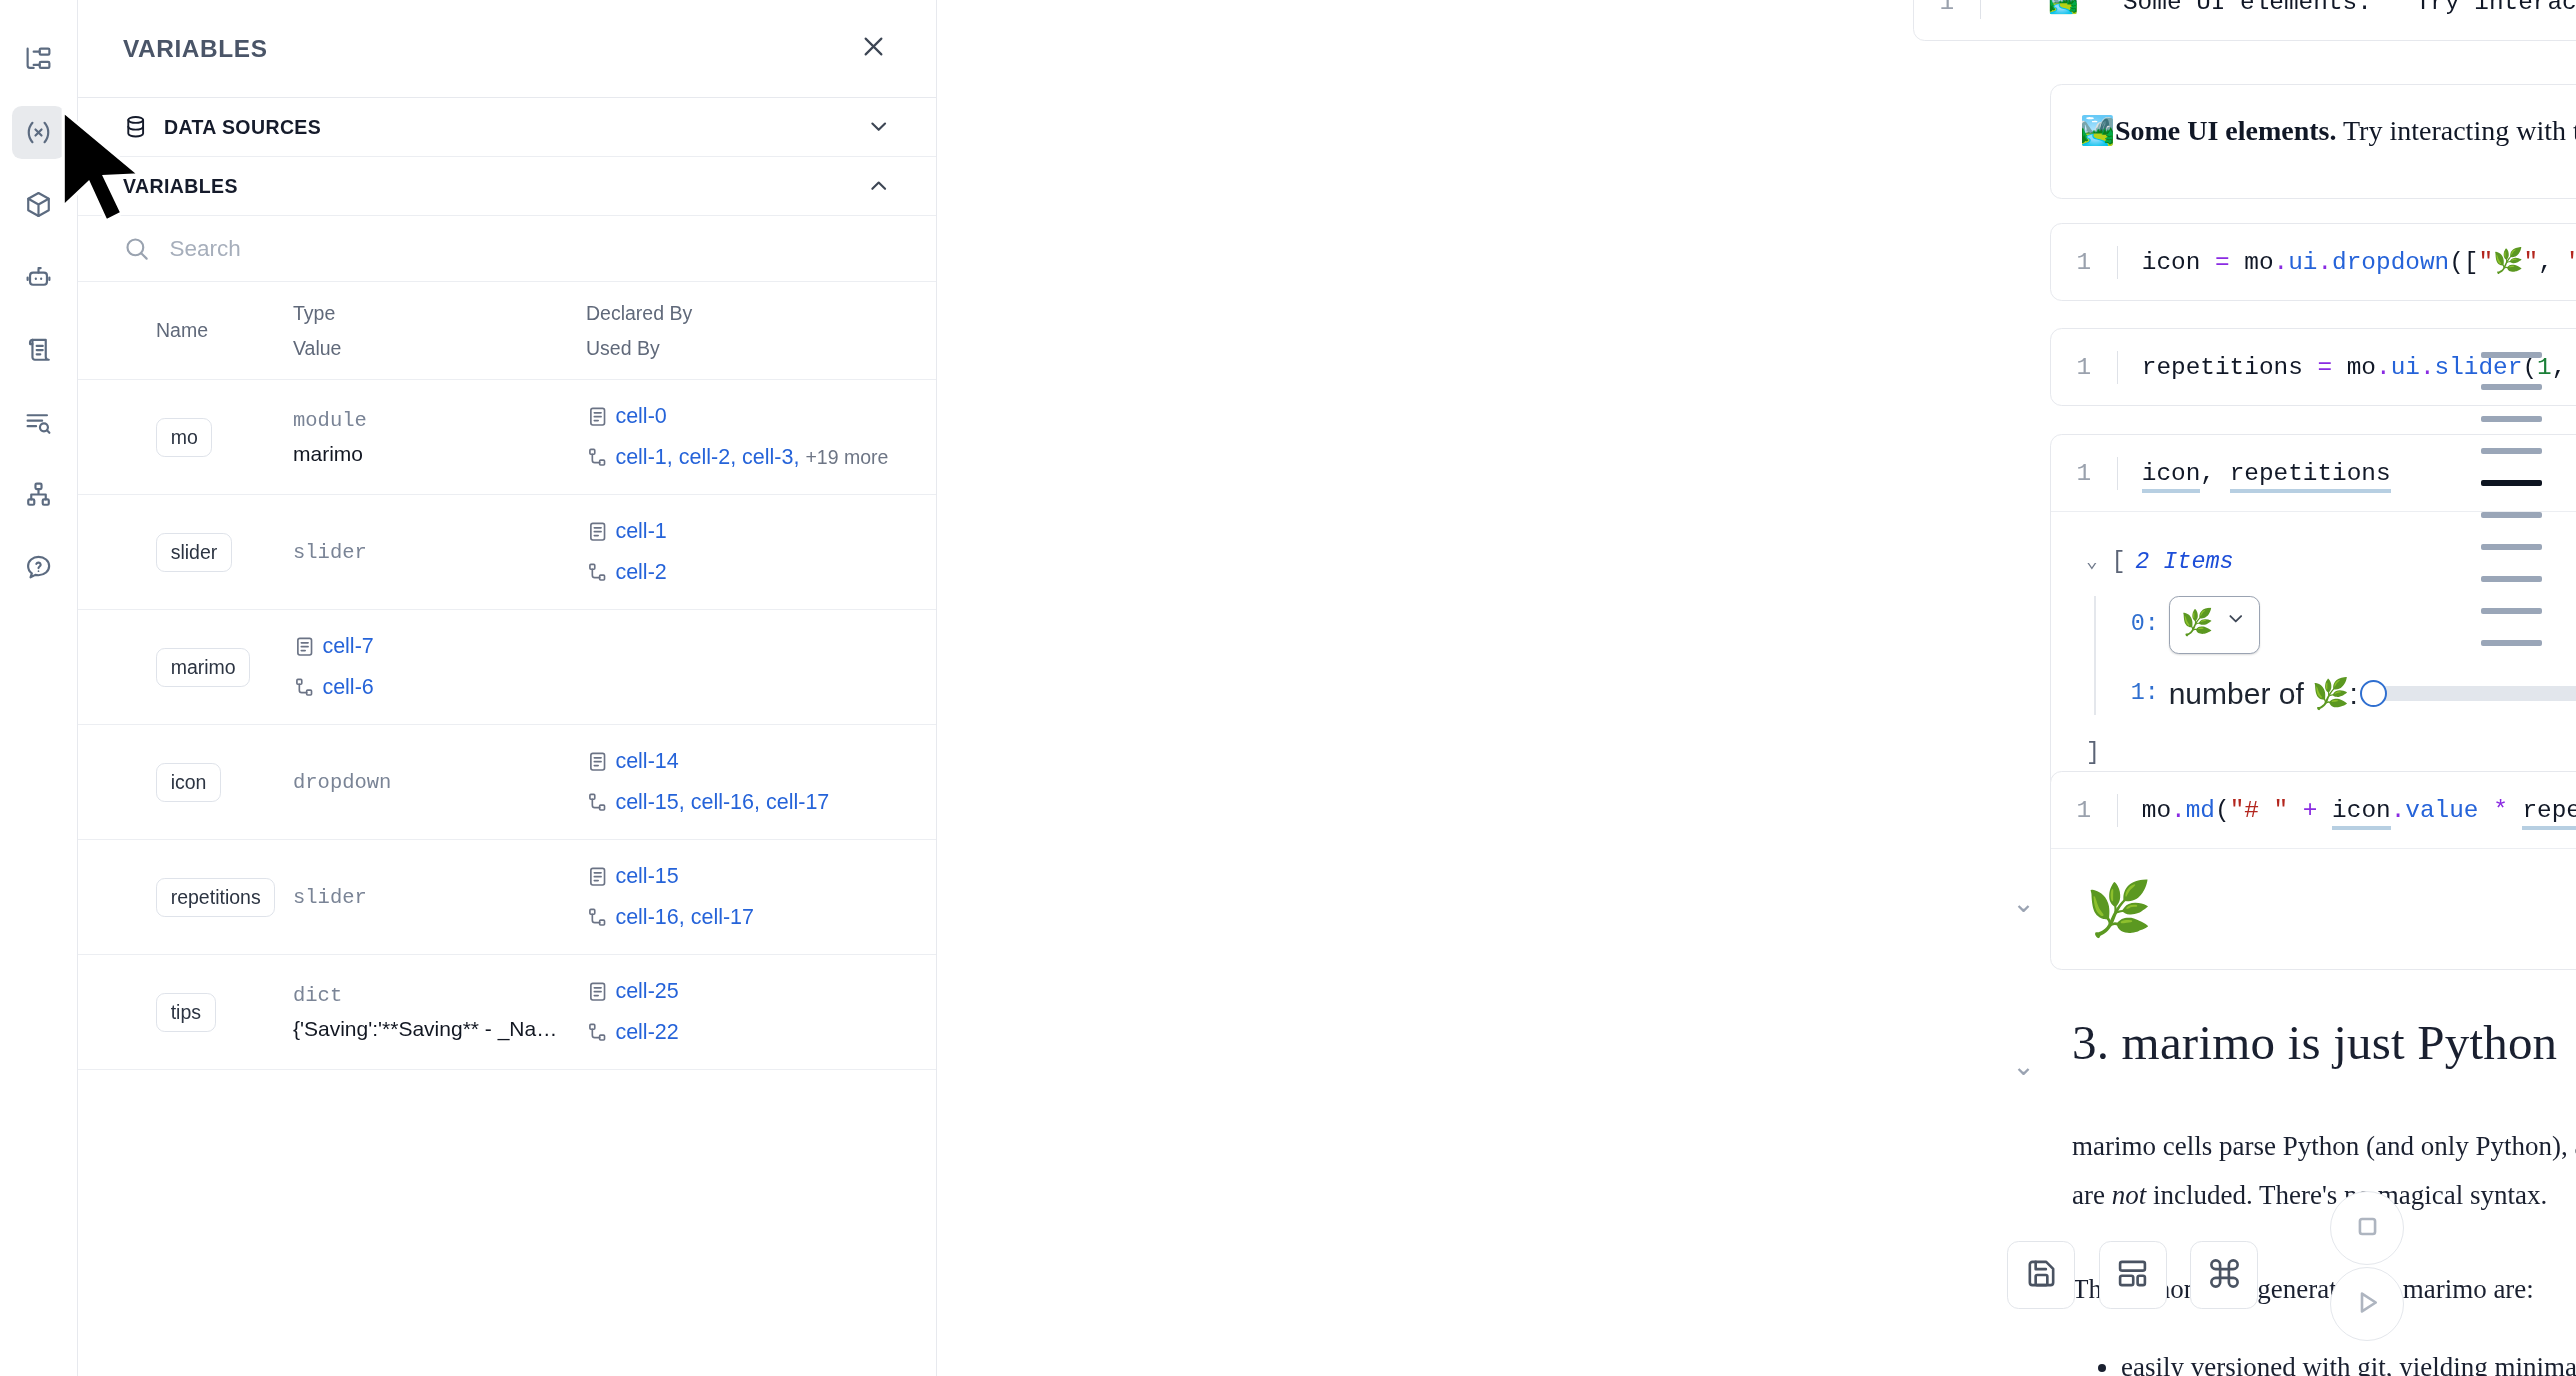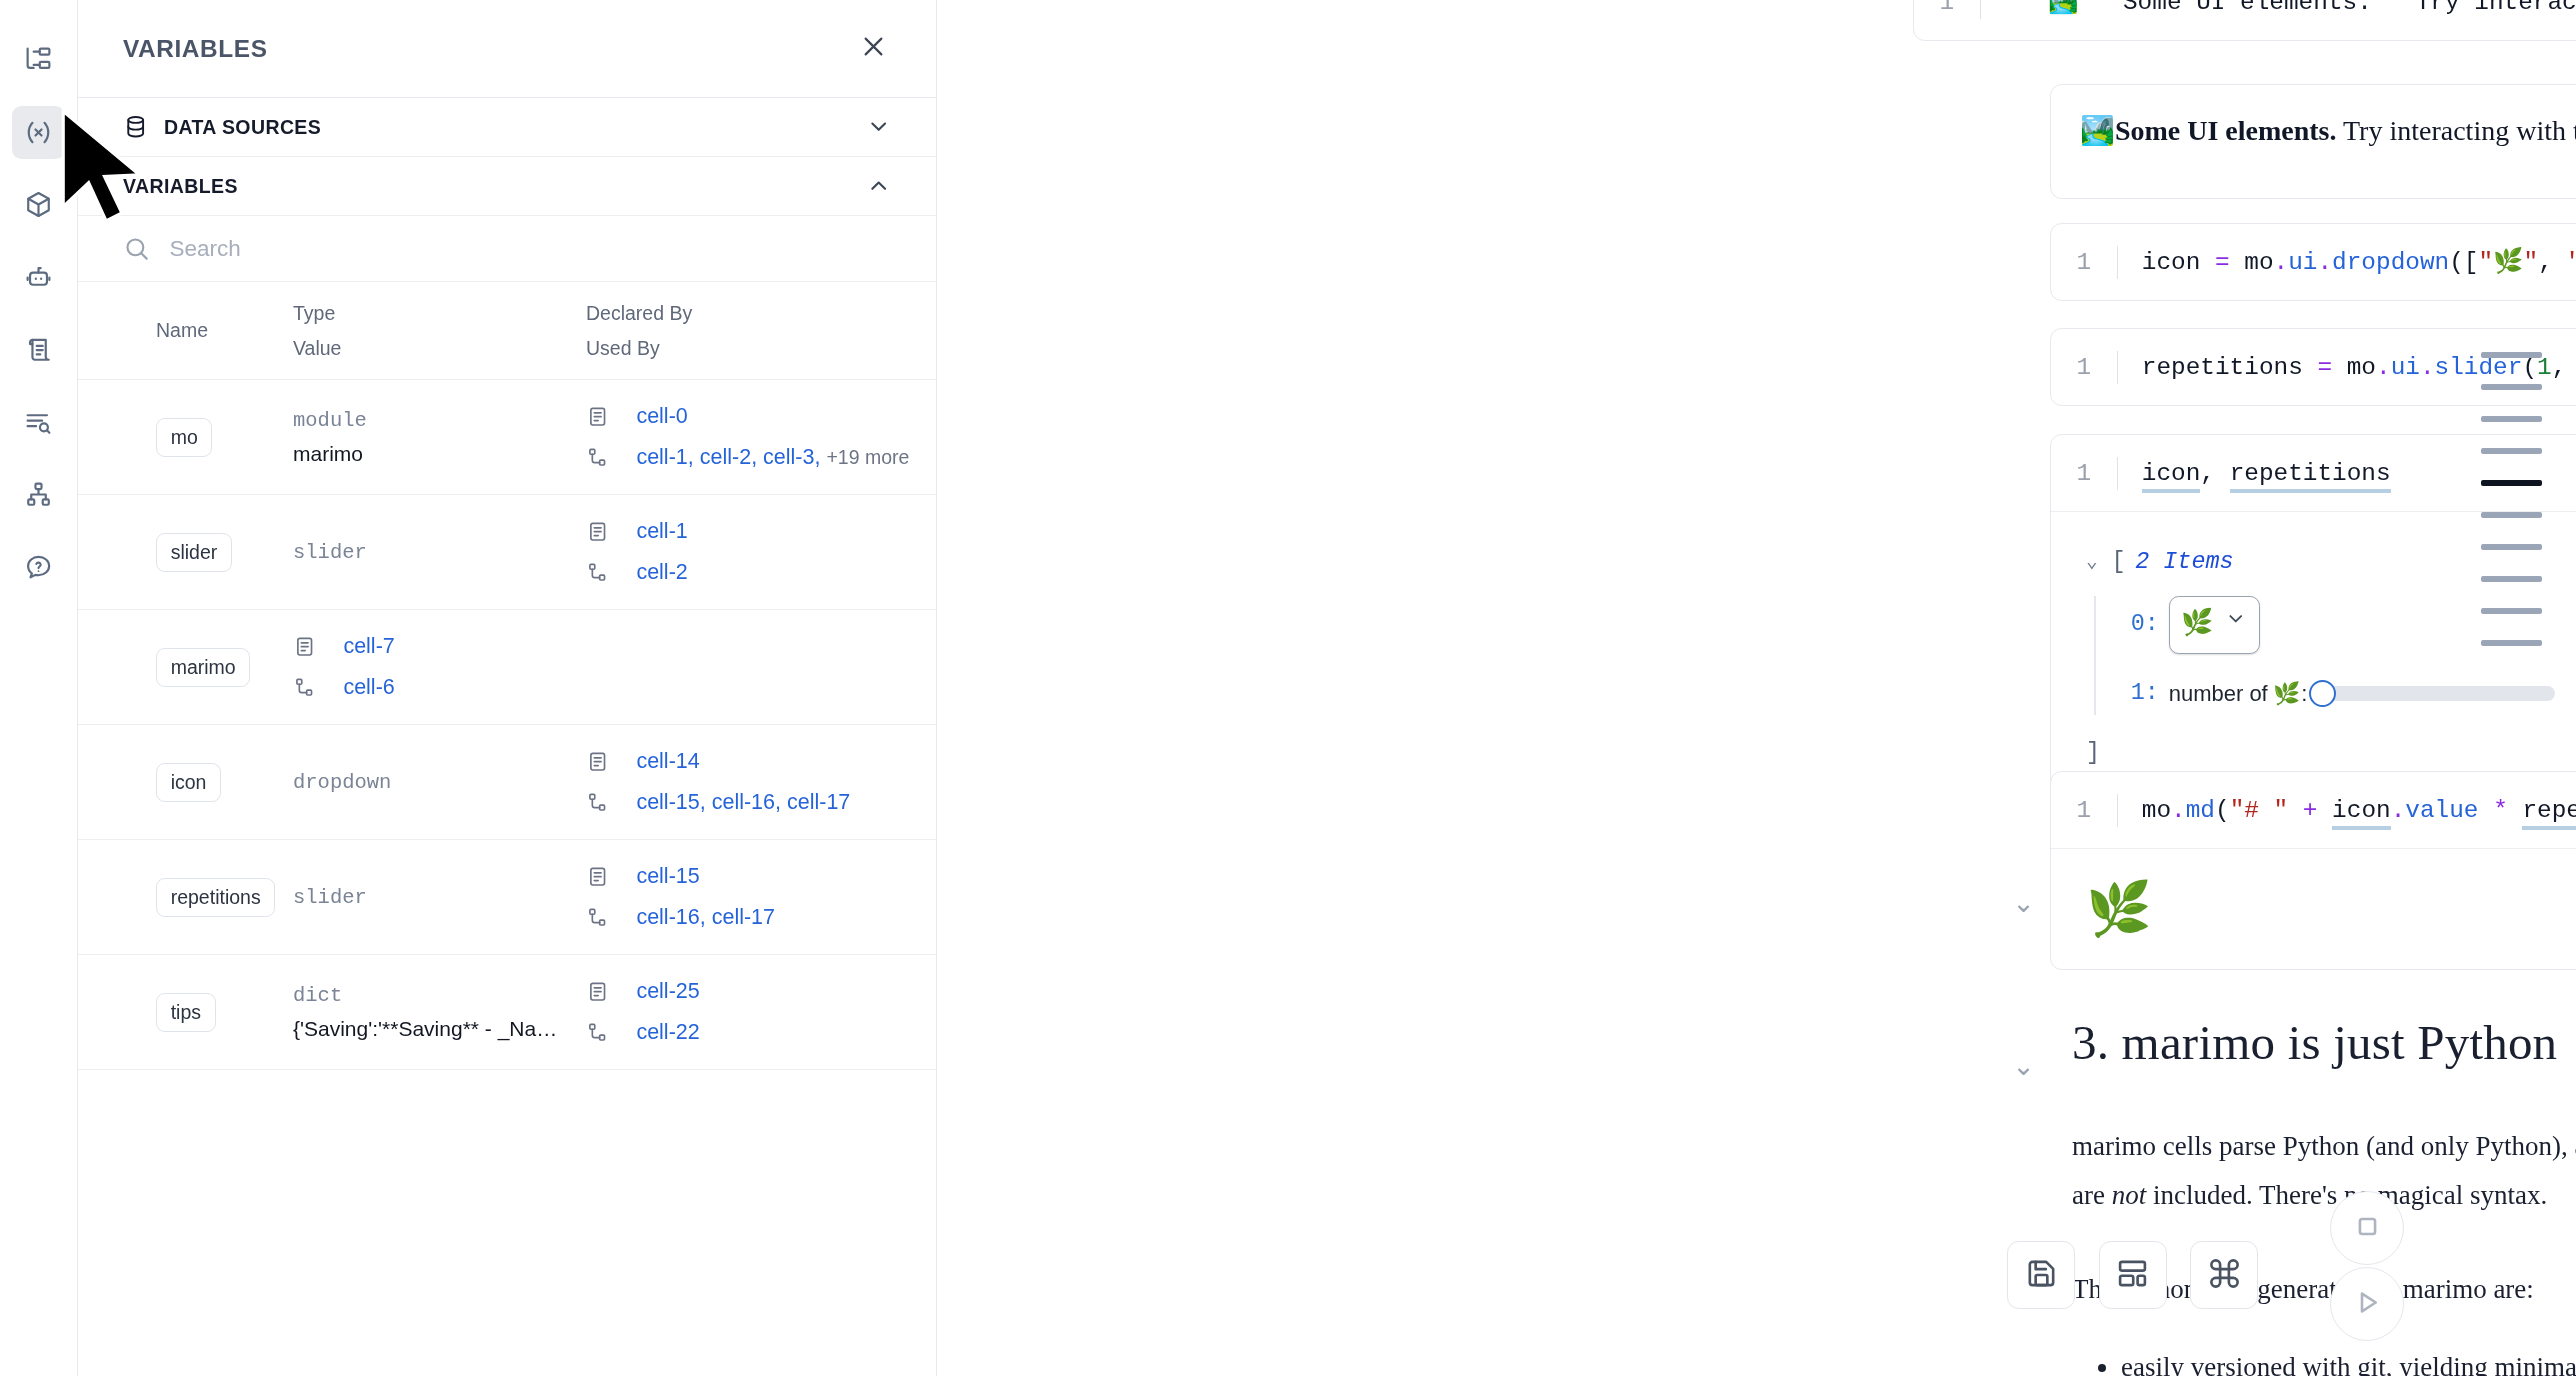--- a/index.html
+++ b/index.html
@@ -101,21 +101,21 @@
   .c-type { width: 293px; }
   .c-type .ty {
     font-family: "Liberation Mono", monospace; font-size: 20.5px; color: #7a8496;
     display: block; line-height: 33px;
   }
   .c-type .val {
     font-size: 21px; color: #121722; display: block; line-height: 33px;
     white-space: nowrap; overflow: hidden; text-overflow: ellipsis; max-width: 293px;
   }
   .c-decl { flex: 1; min-width: 0; }
-  .declline { display: flex; align-items: center; gap: 27px; line-height: 41px; }
+  .declline { display: flex; align-items: center; gap: 6px; line-height: 41px; }
   .declline .di { color: #6b7385; display: flex; flex: 0 0 auto; }
   .declline .di svg { width: 23.4px; height: 23.4px; }
   .cells { font-size: 21.5px; color: #2563d9; white-space: nowrap; }
   .cells a { color: #2563d9; text-decoration: none; cursor: pointer; }
   .cells .more { color: #6d7585; font-size: 19.5px; }
 
   
   .nb { flex: 1; position: relative; background: #fff; overflow: hidden; }
   .nb-inner { position: absolute; inset: 0; }
 
@@ -150,21 +150,21 @@
   .jchild { padding-left: 35px; border-left: 2px solid #e4e7ec; margin-left: 7.8px; }
   .jidx { color: #2f6fd0; }
   .dd {
     border: 1.5px solid #9aa3b2; border-radius: 9.8px; background: #fff;
     padding: 6.8px 11.7px; display: inline-flex; align-items: center; gap: 11.7px;
     box-shadow: 0 1px 2px rgba(0,0,0,.14); cursor: pointer;
   }
   .dd .em { font-size: 26px; }
   .dd .cv { color: #3f4857; font-size: 19.5px; }
   .sl-wrap { display: inline-flex; align-items: center; gap: 3.9px; }
-  .sl-label { font-family: "Liberation Sans", sans-serif; font-size: 22px; color: #1d2430; }
+  .sl-label { font-family: "Liberation Sans", sans-serif; font-size: 30px; color: #1d2430; }
   .sl-track {
     width: 244px; height: 15.6px; border-radius: 7.8px; background: #e2e6ec;
     position: relative; cursor: pointer;
   }
   .sl-thumb {
     position: absolute; left: -2px; top: -5.9px;
     width: 27px; height: 27px; border-radius: 50%;
     background: #fff; border: 2.9px solid #2f6fd0;
   }
 

